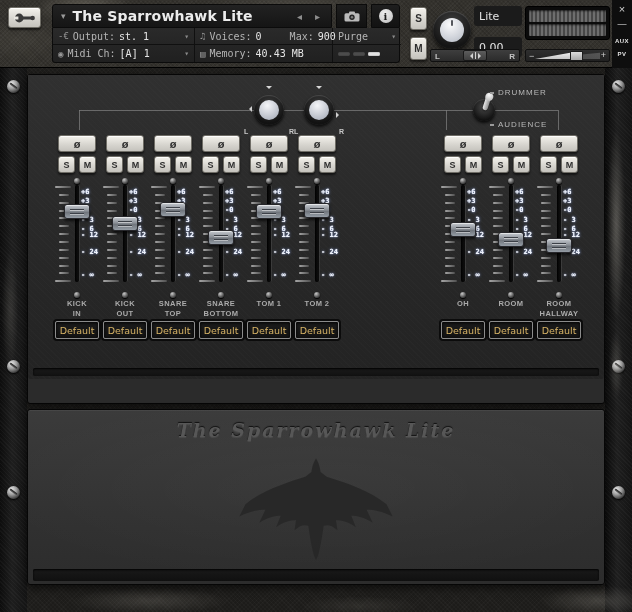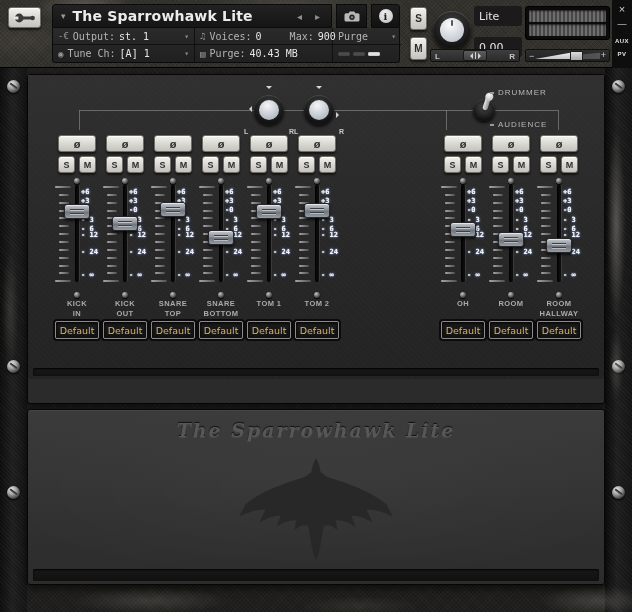--- a/index.html
+++ b/index.html
@@ -236,27 +236,27 @@
         <span class="val">0</span>
         <span style="margin-left:24px">Max:</span>
         <span class="val">900</span>
       </div>
       <div class="hcell rowtop purge-cell">
         <span>Purge</span>
         <span class="cellcaret">▾</span>
       </div>
       <div class="hcell">
         <span class="icon-g">◉</span>
-        <span>Tune Ch:</span>
+        <span>Midi Ch:</span>
         <span class="val">[A] 1</span>
         <span class="cellcaret">▾</span>
       </div>
       <div class="hcell">
         <span class="icon-g">▤</span>
-        <span>Purge:</span>
+        <span>Memory:</span>
         <span class="val">40.43 MB</span>
       </div>
       <div class="hcell dots-cell">
         <span class="pdot"></span>
         <span class="pdot"></span>
         <span class="pdot lit"></span>
       </div>
     </div>
 
     <div class="hsm btn3d" style="top:7px">S</div>

